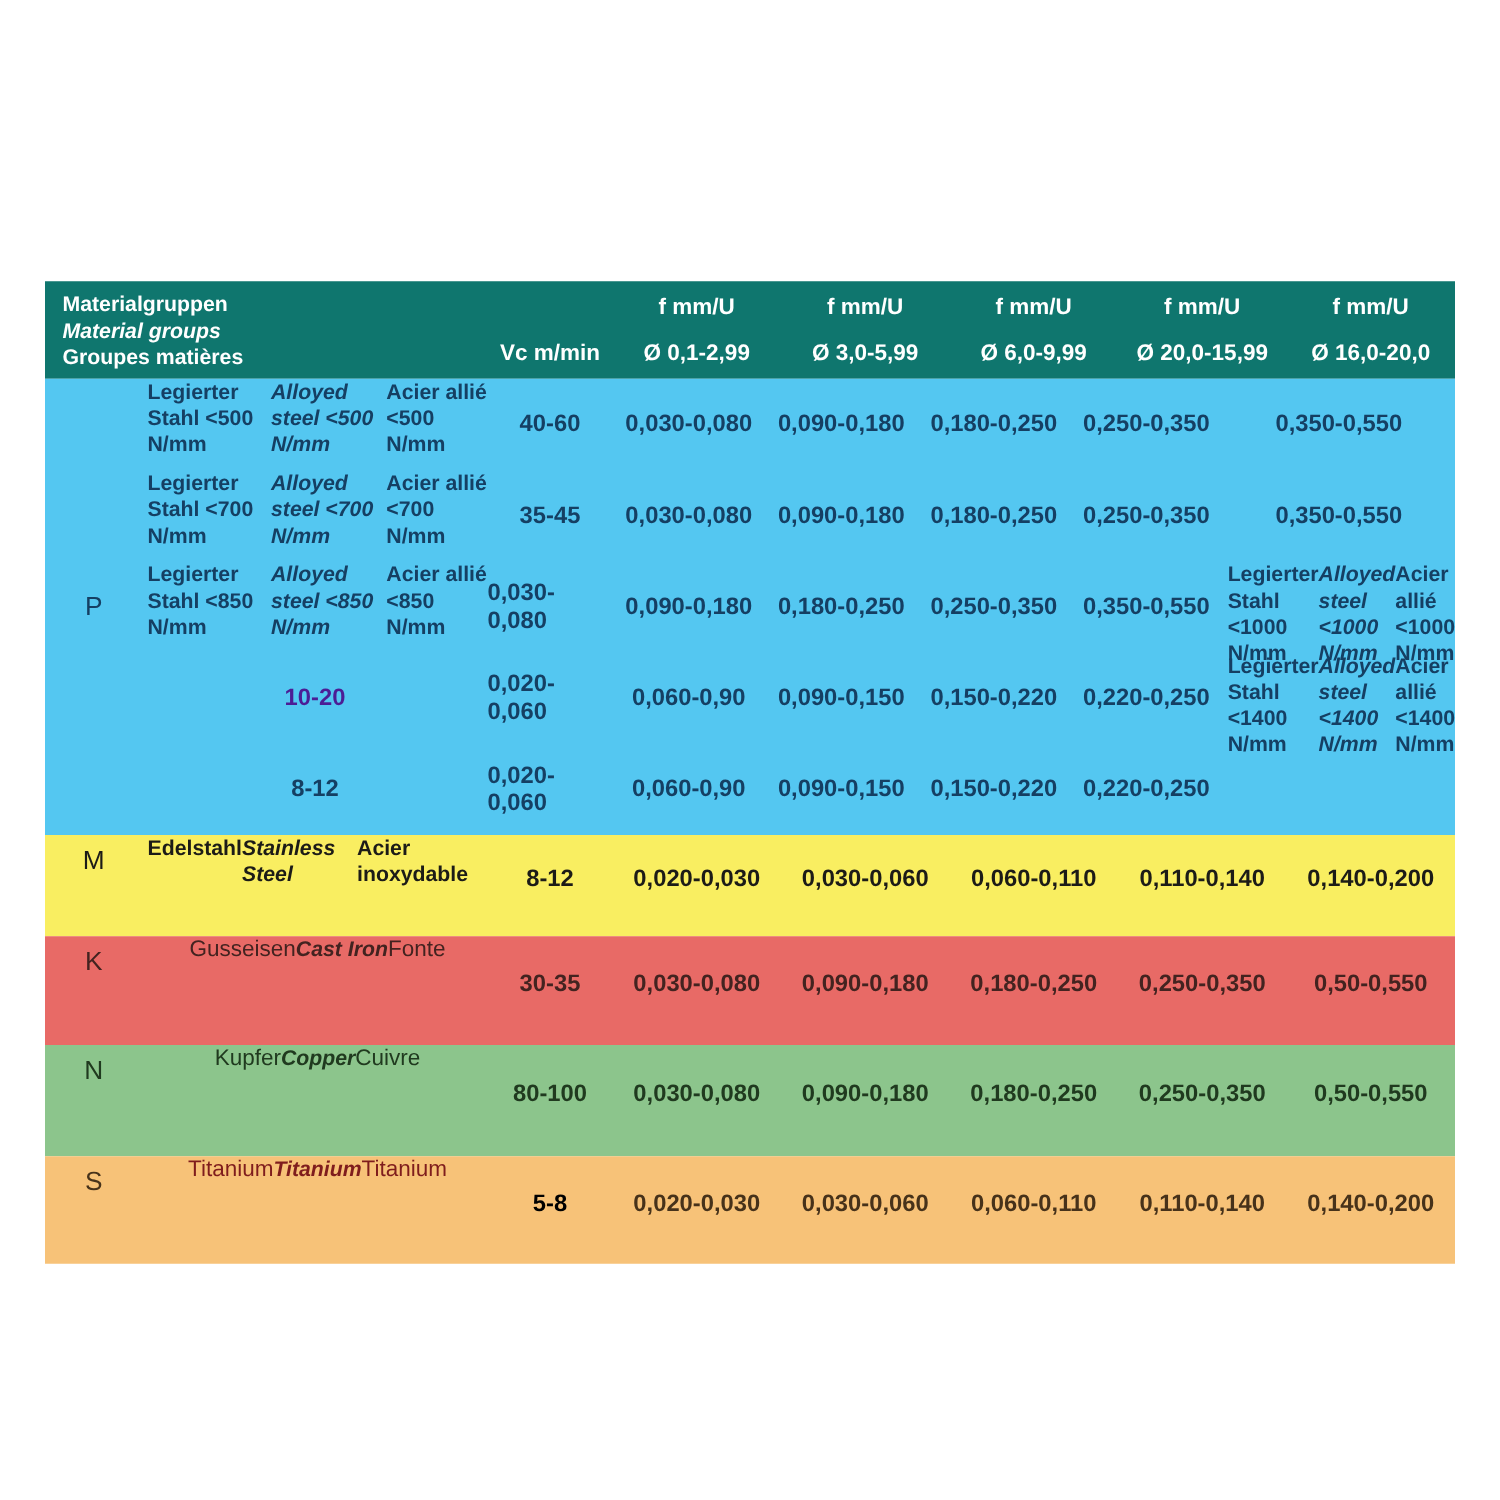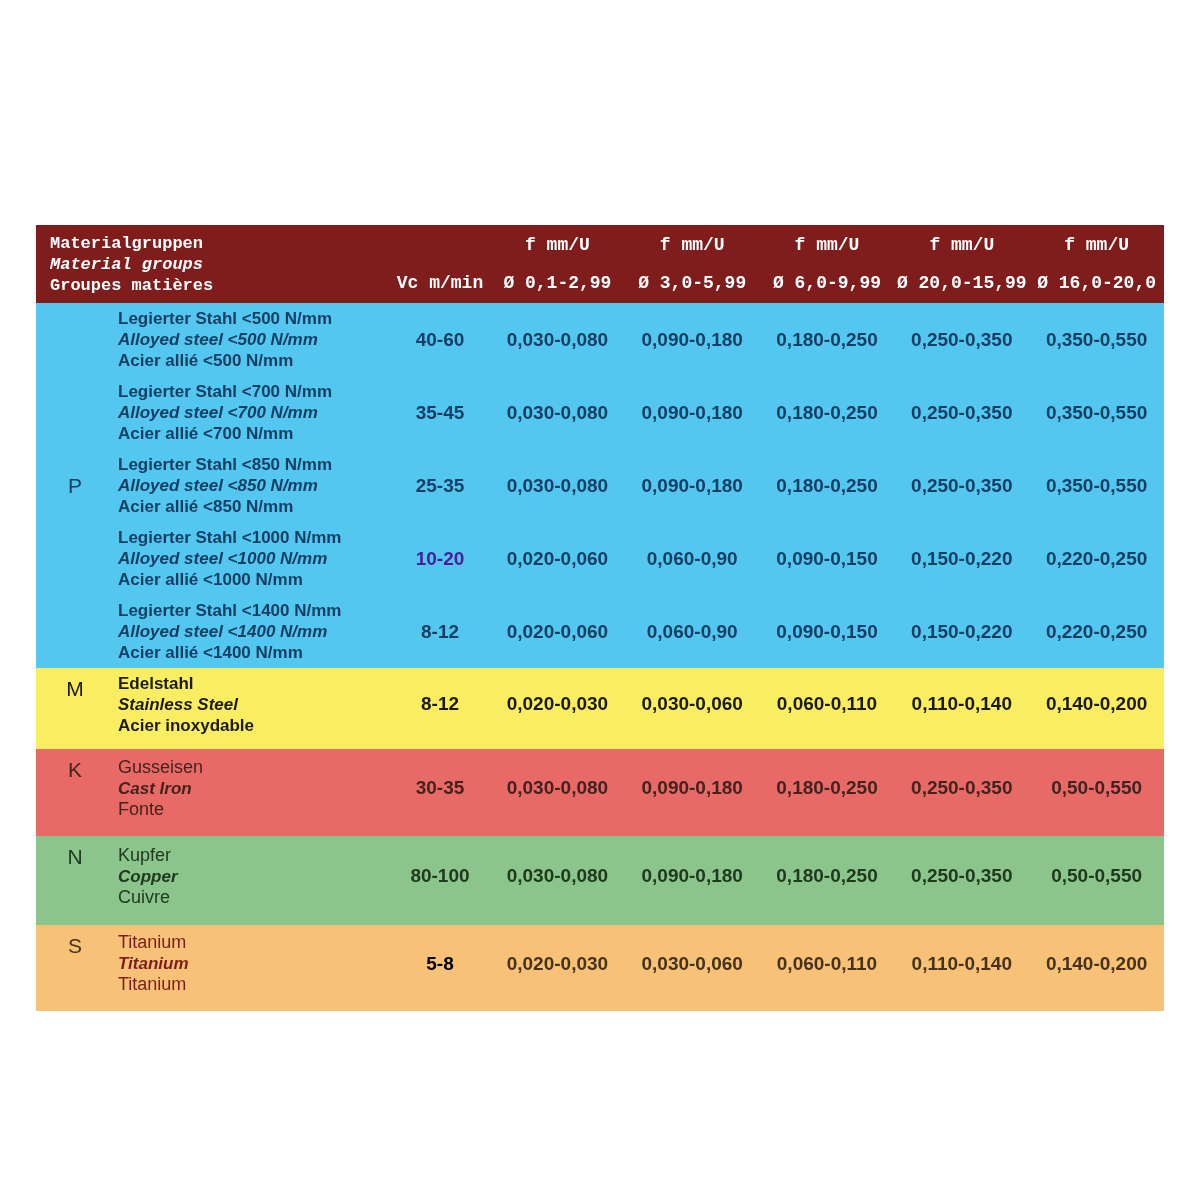--- a/index.html
+++ b/index.html
@@ -29,42 +29,42 @@
   
   .group { }
   .letter-cell {
     display:flex; justify-content:center;
     font-size:21px; font-weight:400; line-height:24px;
   }
   .letter-center { align-items:center; }
   .letter-top { align-items:flex-start; padding-top:9px; }
   .rowspan5 { grid-row:1 / span 6; }
   .mat-cell {
-    display:flex; flex-direction:column; justify-content:center;
+    display:flex; justify-content:center;
     padding-left:4px;
   }
   .mat-cell .ml { font-size:17px; line-height:21px; font-weight:bold; }
   .plain .mat-cell .ml1, .plain .mat-cell .ml3 { font-weight:400; font-size:18px; }
   .vc-val, .f-val {
     display:flex; align-items:center; justify-content:center;
     font-weight:bold; font-size:19px;
   }
   .r73 { height:73px; }
   .r72 { height:72px; }
   .r78 { height:78px; }
   .r80 { height:80px; }
   .r77 { height:77px; }
 </style>
 </head>
 <body>
 
 <div class="page">
   <div class="table">
 
-    <div class="grid header" style="background-color: #7f1d1d; font-family: Liberation Mono, monospace;">
+    <div class="grid header" style="background-color: #0f766e;">
       <div class="title-cell" style="color: rgb(255, 255, 255);">
         <div class="hl">Materialgruppen</div>
         <div class="hl italic">Material groups</div>
         <div class="hl">Groupes matières</div>
       </div>
       <div class="vc-cell" style="color: rgb(255, 255, 255);">Vc m/min</div>
       <div class="f-cell" style="color: rgb(255, 255, 255);">
         <span>f mm/U</span>
         <span>Ø 0,1-2,99</span>
       </div>
@@ -111,21 +111,20 @@
       <div class="f-val r73" style="color: rgb(21, 63, 99);">0,090-0,180</div>
       <div class="f-val r73" style="color: rgb(21, 63, 99);">0,180-0,250</div>
       <div class="f-val r73" style="color: rgb(21, 63, 99);">0,250-0,350</div>
       <div class="f-val r73" style="color: rgb(21, 63, 99);">0,350-0,550</div>
 
       <div class="mat-cell r73" style="color: rgb(21, 63, 99);">
         <div class="ml ml1">Legierter Stahl &lt;850 N/mm</div>
         <div class="ml italic">Alloyed steel &lt;850 N/mm</div>
         <div class="ml ml3">Acier allié &lt;850 N/mm</div>
       </div>
-      <div class="vc-val r73" style="color: rgb(21, 63, 99);">25-35</div>
       <div class="f-val r73" style="color: rgb(21, 63, 99);">0,030-0,080</div>
       <div class="f-val r73" style="color: rgb(21, 63, 99);">0,090-0,180</div>
       <div class="f-val r73" style="color: rgb(21, 63, 99);">0,180-0,250</div>
       <div class="f-val r73" style="color: rgb(21, 63, 99);">0,250-0,350</div>
       <div class="f-val r73" style="color: rgb(21, 63, 99);">0,350-0,550</div>
 
       <div class="mat-cell r73" style="color: rgb(21, 63, 99);">
         <div class="ml ml1">Legierter Stahl &lt;1000 N/mm</div>
         <div class="ml italic">Alloyed steel &lt;1000 N/mm</div>
         <div class="ml ml3">Acier allié &lt;1000 N/mm</div>

